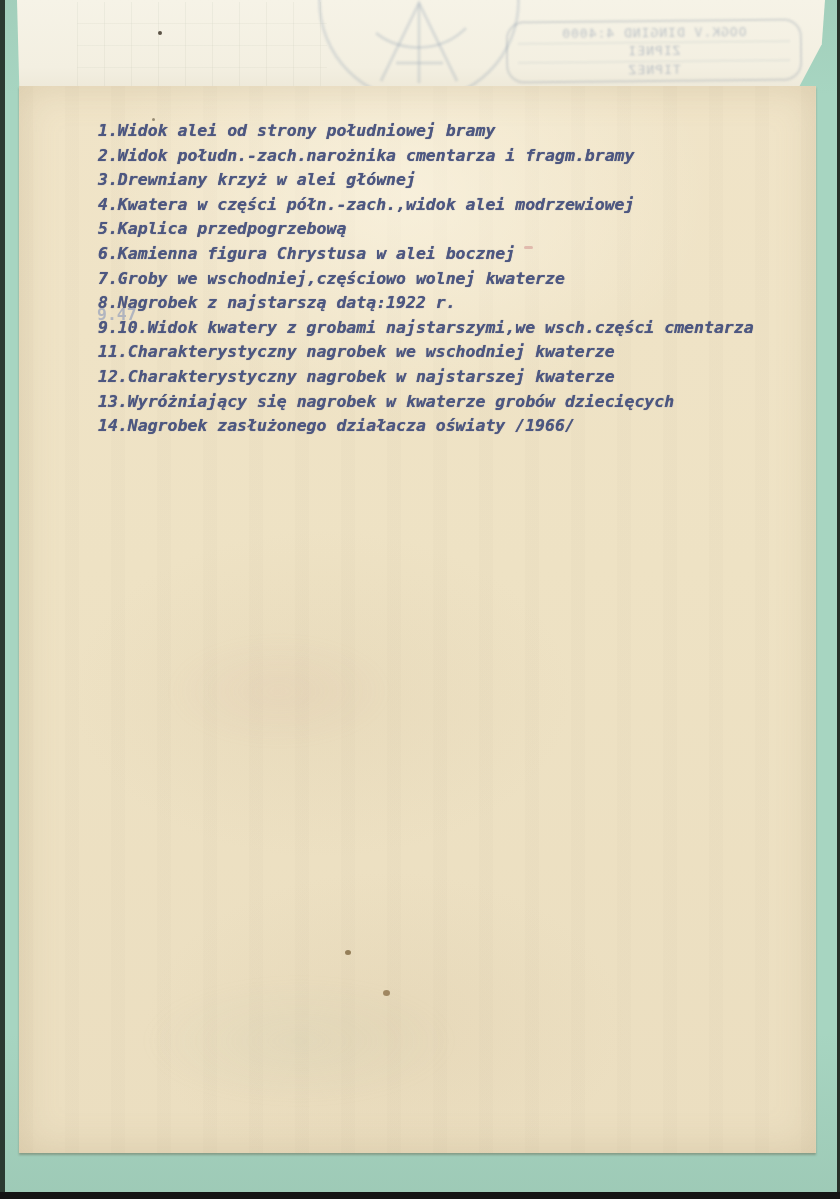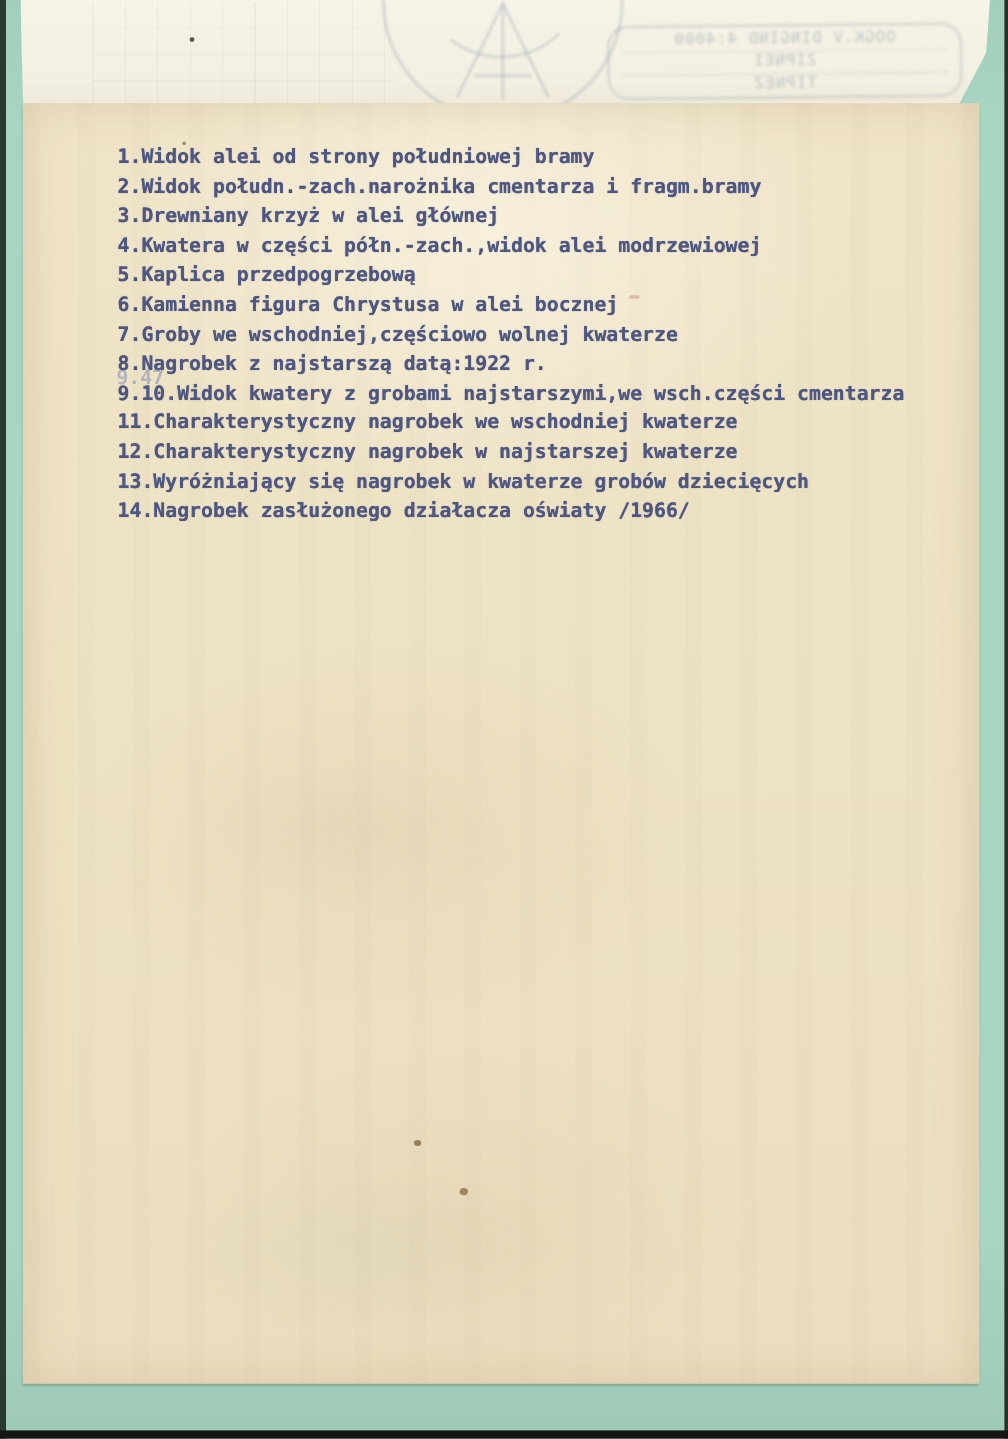--- a/index.html
+++ b/index.html
@@ -88,21 +88,21 @@
 
   
   .captions{
     position:absolute;left:98px;top:119px;width:690px;
     font-size:16.5px;line-height:24.6px;font-weight:bold;
     color:#4d5781;
     text-shadow:0 0 0.8px rgba(65,75,115,0.85);
     white-space:pre;
     filter:blur(0.2px);
   }
-  .captions .tline{height:24.6px;}
+  .captions .tline{height:24.6px;font-style:italic;}
   
   .ghost-overstrike{
     position:absolute;left:97px;top:305px;
     font-size:16.5px;font-weight:bold;
     color:rgba(115,135,185,0.5);
     filter:blur(0.5px);
   }
 </style>
 </head>
 <body>

